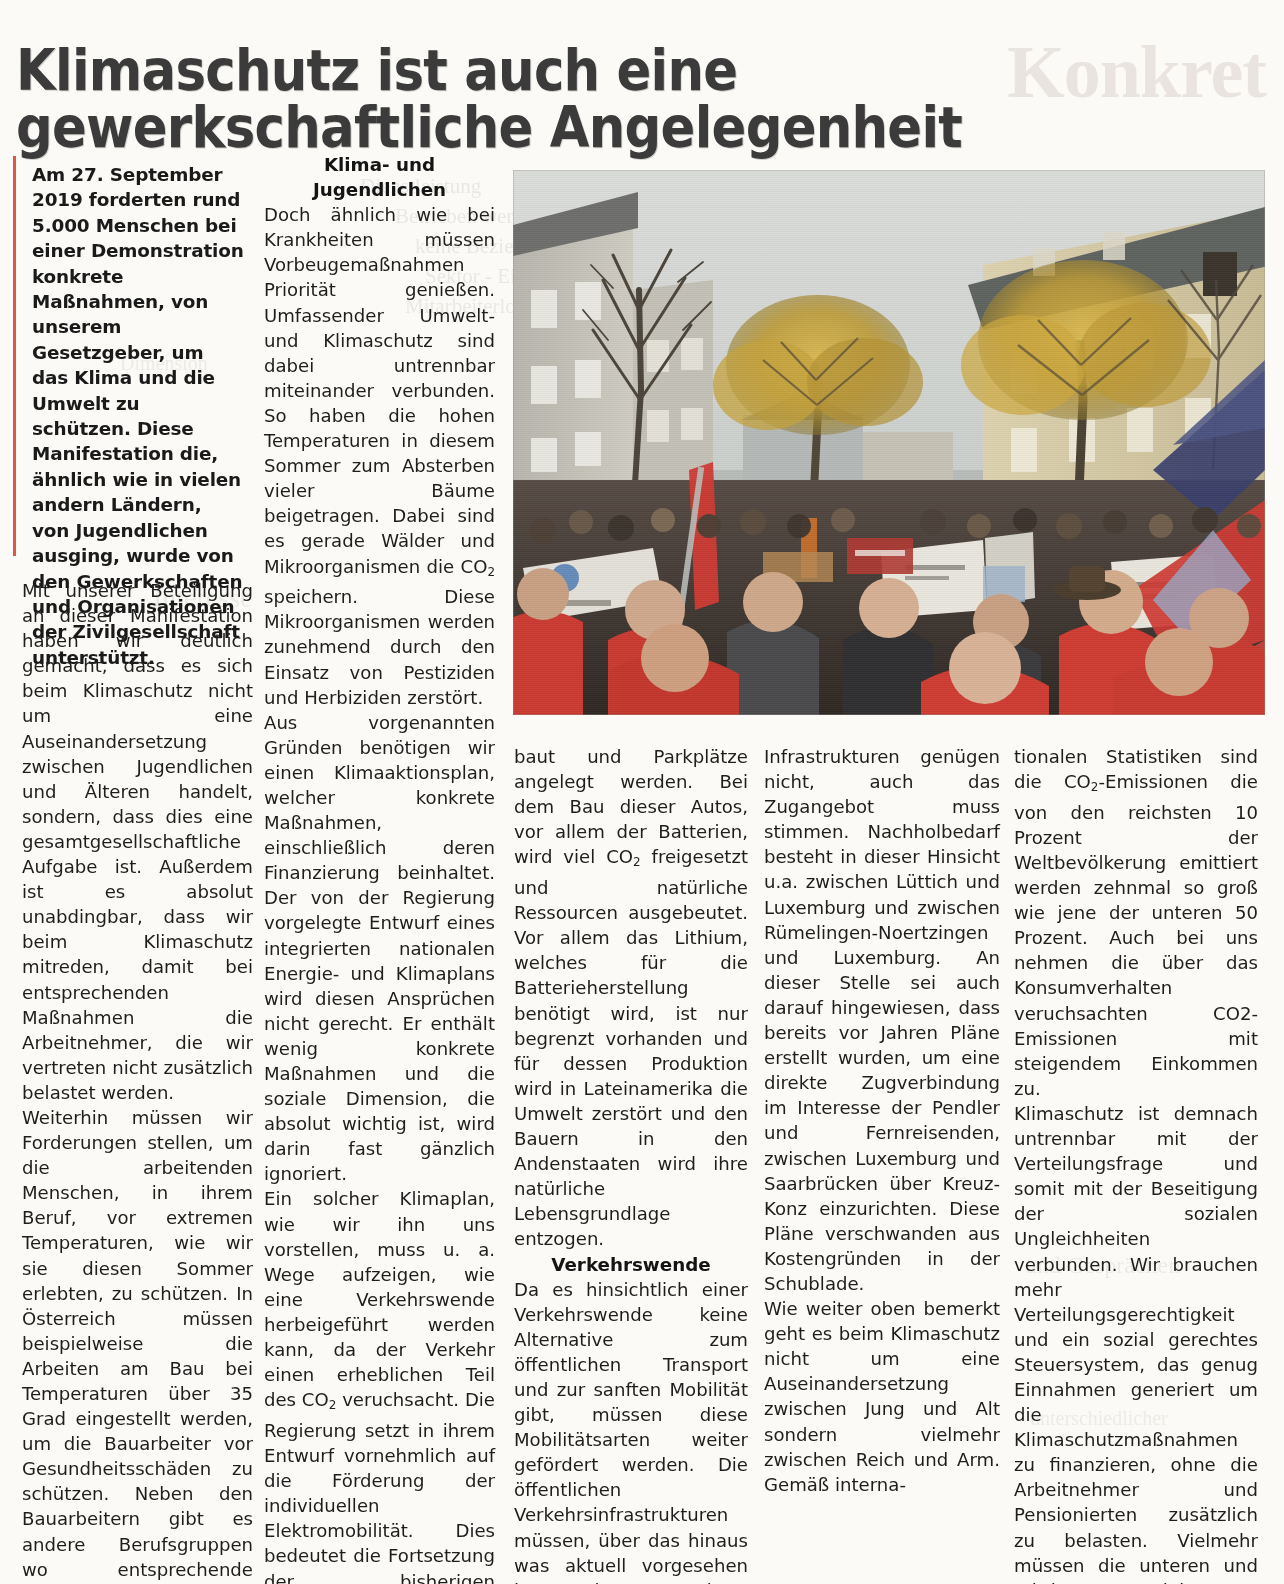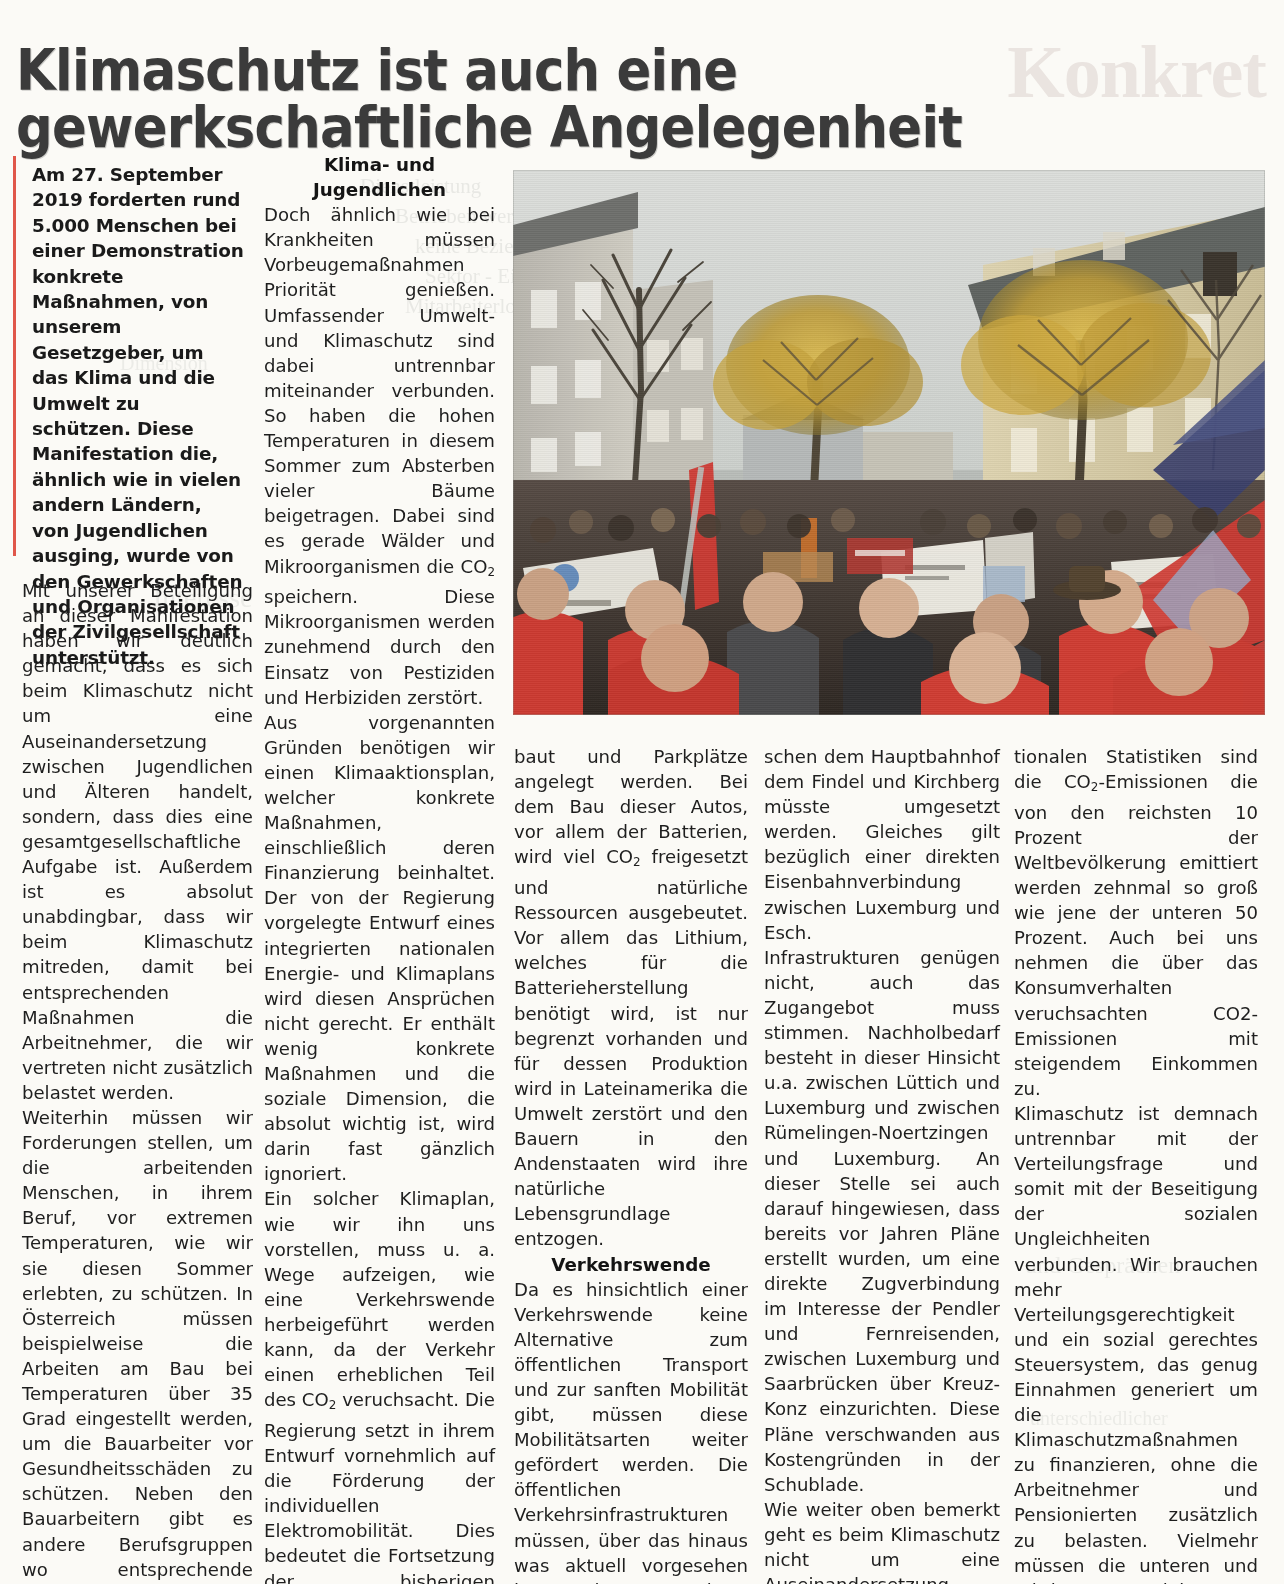--- a/index.html
+++ b/index.html
@@ -370,21 +370,20 @@
     <p><span>Ein solcher Klimaplan, wie wir ihn uns vorstellen, muss u. a. Wege aufzeigen, wie eine Verkehrswende herbeigeführt werden kann, da der Verkehr einen erheblichen Teil des CO</span><sub>2</sub><span> veruchsacht. Die Regierung setzt in ihrem Entwurf vornehmlich auf die Förderung der individuellen Elektromobilität. Dies bedeutet die Fortsetzung der bisherigen Mobilitätspolitik, wo der Autoverkehr weiterhin auf Kosten des Gemeinschaftstransportes gefördert wird. Auch für Elektroautos müssen Straßen ge-</span></p>
   </div>
 
   <div class="col" id="col3">
     <p><span>baut und Parkplätze angelegt werden. Bei dem Bau dieser Autos, vor allem der Batterien, wird viel CO</span><sub>2</sub><span> freigesetzt und natürliche Ressourcen ausgebeutet. Vor allem das Lithium, welches für die Batterieherstellung benötigt wird, ist nur begrenzt vorhanden und für dessen Produktion wird in Lateinamerika die Umwelt zerstört und den Bauern in den Andenstaaten wird ihre natürliche Lebensgrundlage entzogen.</span></p>
     <p class="subhead">Verkehrswende</p>
     <p>Da es hinsichtlich einer Verkehrswende keine Alternative zum öffentlichen Transport und zur sanften Mobilität gibt, müssen diese Mobilitätsarten weiter gefördert werden. Die öffentlichen Verkehrsinfrastrukturen müssen, über das hinaus was aktuell vorgesehen ist, weiter ausgebaut werden. Das verabschiedete Gesetz zur Schaffung einer Eisenbahnverbindung zwi-</p>
   </div>
 
   <div class="col" id="col4">
-    <p>schen dem Hauptbahnhof dem Findel und Kirchberg müsste umgesetzt werden. Gleiches gilt bezüglich einer direkten Eisenbahnverbindung zwischen Luxemburg und Esch.</p>
     <p>Infrastrukturen genügen nicht, auch das Zugangebot muss stimmen. Nachholbedarf besteht in dieser Hinsicht u.a. zwischen Lüttich und Luxemburg und zwischen Rümelingen-Noertzingen und Luxemburg. An dieser Stelle sei auch darauf hingewiesen, dass bereits vor Jahren Pläne erstellt wurden, um eine direkte Zugverbindung im Interesse der Pendler und Fernreisenden, zwischen Luxemburg und Saarbrücken über Kreuz-Konz einzurichten. Diese Pläne verschwanden aus Kostengründen in der Schublade.</p>
     <p>Wie weiter oben bemerkt geht es beim Klimaschutz nicht um eine Auseinandersetzung zwischen Jung und Alt sondern vielmehr zwischen Reich und Arm. Gemäß interna-</p>
   </div>
 
   <div class="col" id="col5">
     <p><span>tionalen Statistiken sind die CO</span><sub>2</sub><span>-Emissionen die von den reichsten 10 Prozent der Weltbevölkerung emittiert werden zehnmal so groß wie jene der unteren 50 Prozent. Auch bei uns nehmen die über das Konsumverhalten veruchsachten CO2-Emissionen mit steigendem Einkommen zu.</span></p>
     <p>Klimaschutz ist demnach untrennbar mit der Verteilungsfrage und somit mit der Beseitigung der sozialen Ungleichheiten verbunden. Wir brauchen mehr Verteilungsgerechtigkeit und ein sozial gerechtes Steuersystem, das genug Einnahmen generiert um die Klimaschutzmaßnahmen zu finanzieren, ohne die Arbeitnehmer und Pensionierten zusätzlich zu belasten. Vielmehr müssen die unteren und mittleren Einkommen weiter entlastet werden.</p>
 
   </div>
 

